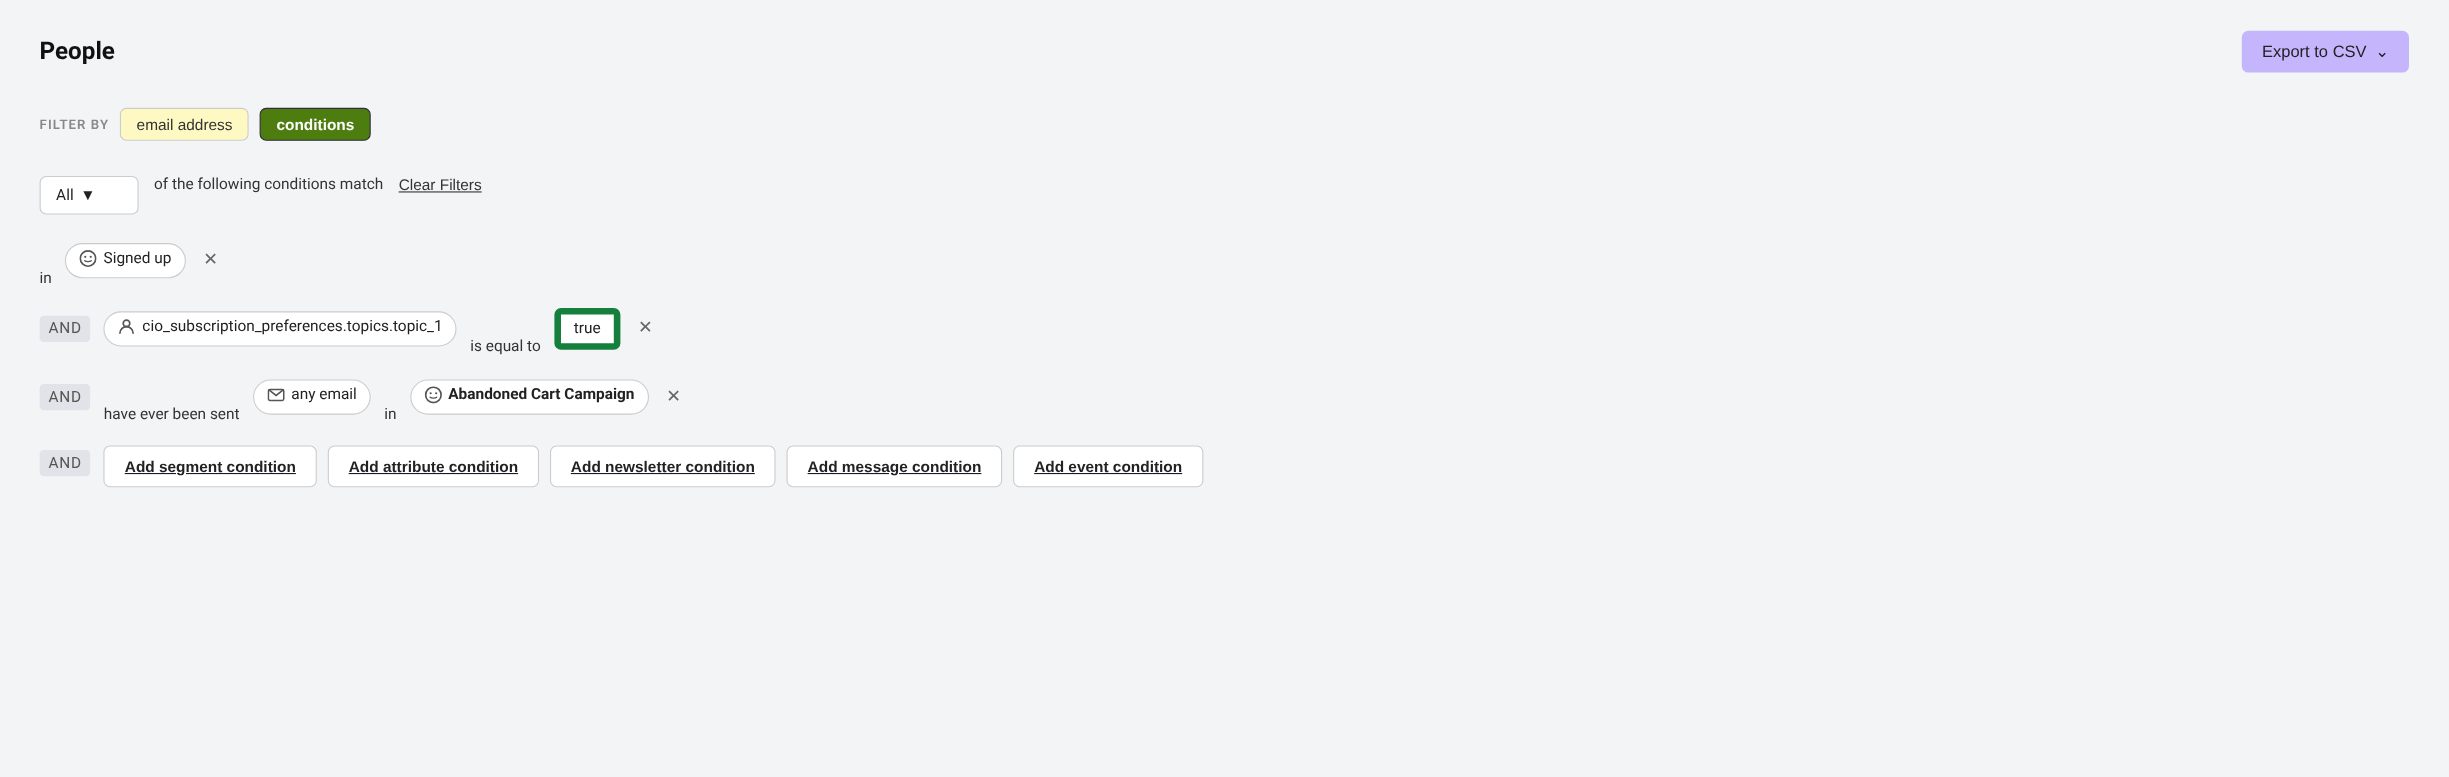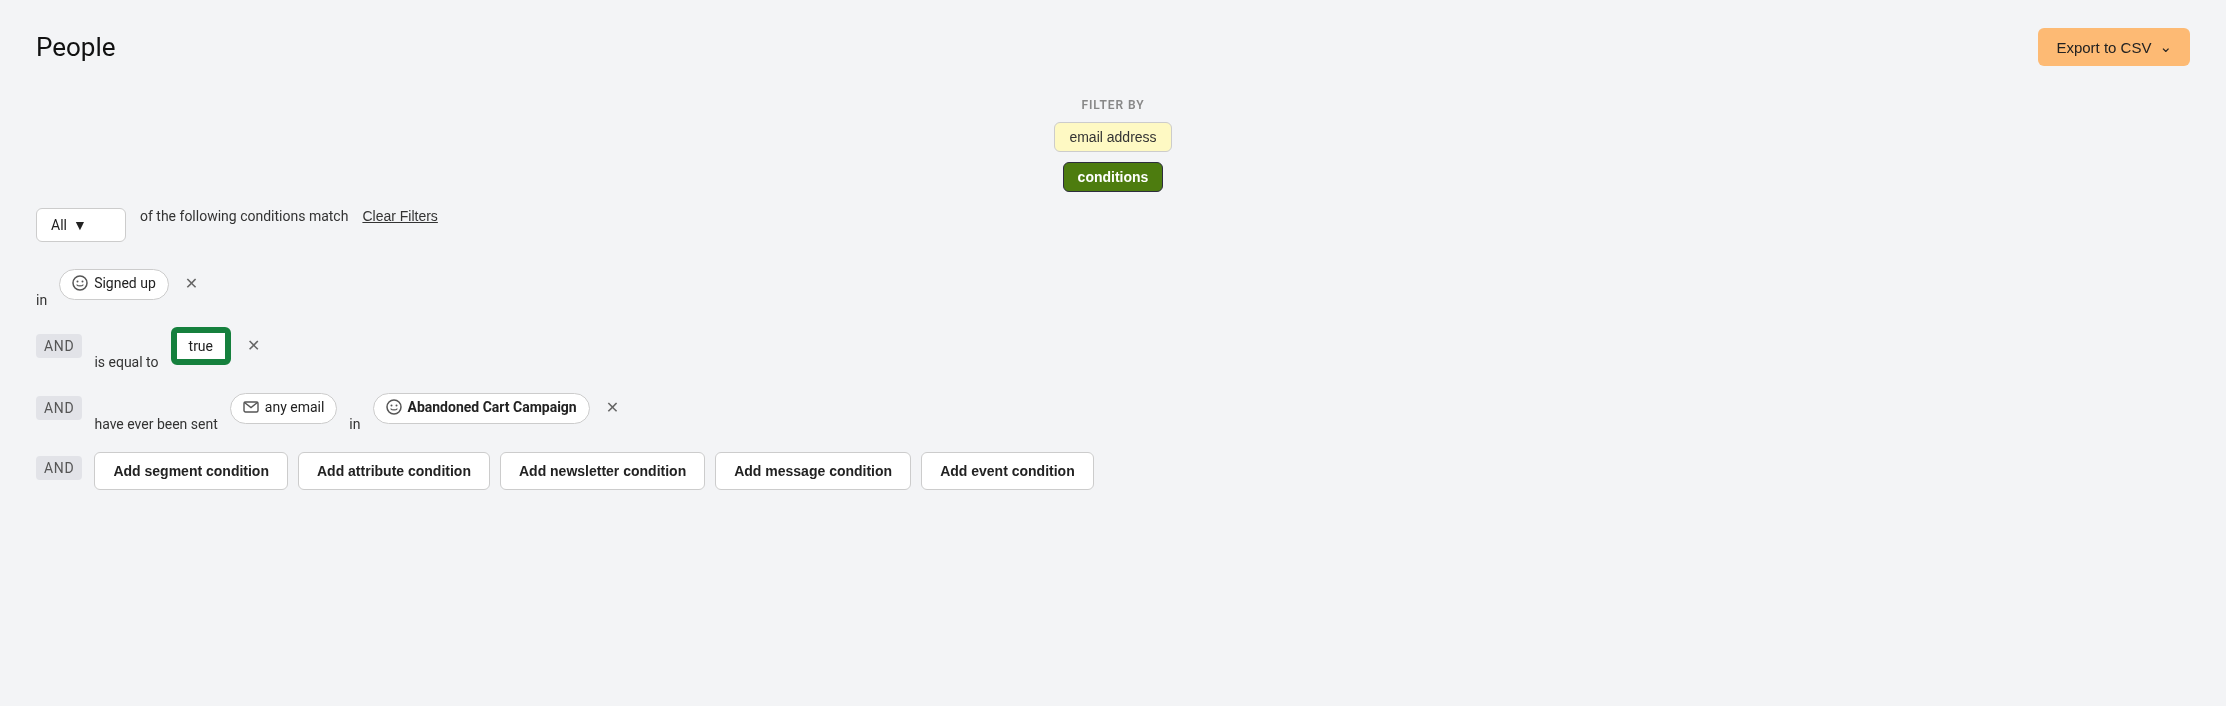--- a/index.html
+++ b/index.html
@@ -12,45 +12,44 @@
     }
 
     .page-header {
       display: flex;
       justify-content: space-between;
       align-items: center;
       margin-bottom: 32px;
     }
 
     .page-title {
-      font-size: 26px;
-      font-weight: 400;
+      font-size: 22px;
+      font-weight: 700;
       color: #111;
     }
 
     .export-button {
       display: flex;
       align-items: center;
       gap: 8px;
-      background: #fdba74;
+      background: #c4b5fd;
       border: none;
       border-radius: 6px;
       padding: 10px 18px;
       font-size: 15px;
       font-weight: 500;
       color: #222;
       cursor: pointer;
     }
 
     .filter-by-row {
       display: flex;
       align-items: center;
       gap: 10px;
-      margin-bottom: 16px;
-      flex-direction: column;
+      margin-bottom: 32px;
     }
 
     .filter-by-label {
       font-size: 12px;
       font-weight: 600;
       color: #888;
       letter-spacing: 0.08em;
       text-transform: uppercase;
     }
 
@@ -166,20 +165,21 @@
       font-size: 14px;
       color: #222;
     }
 
     .add-condition-row {
       display: flex;
       align-items: center;
       gap: 10px;
       margin-top: 6px;
       flex-wrap: wrap;
+      text-decoration: underline;
     }
 
     .add-condition-btn {
       display: inline-flex;
       align-items: center;
       background: #fff;
       border: 1.5px solid #ccc;
       border-radius: 6px;
       padding: 10px 18px;
       font-size: 14px;
@@ -229,20 +229,29 @@
         <path d="M5 10c.8 1.2 5.2 1.2 6 0" stroke="#555" stroke-width="1.2" stroke-linecap="round"></path>
       </svg>
     </span>
     <span>Signed up</span>
   </div>
   <button class="close-btn">✕</button>
 </div>
 
 <div class="condition-row">
   <span class="and-badge">AND</span>
+  <div class="condition-pill">
+    <span>
+      <svg width="16" height="16" viewBox="0 0 16 16" fill="none" xmlns="http://www.w3.org/2000/svg">
+        <circle cx="8" cy="5" r="3" stroke="#555" stroke-width="1.5"></circle>
+        <path d="M2 14c0-3.3 2.7-6 6-6s6 2.7 6 6" stroke="#555" stroke-width="1.5" stroke-linecap="round"></path>
+      </svg>
+    </span>
+    <span>cio_subscription_preferences.topics.topic_1</span>
+  </div>
   <span class="condition-text">is equal to</span>
   <div class="value-pill">
     <span>true</span>
   </div>
   <button class="close-btn">✕</button>
 </div>
 
 <div class="condition-row">
   <span class="and-badge">AND</span>
   <span class="condition-text">have ever been sent</span>

